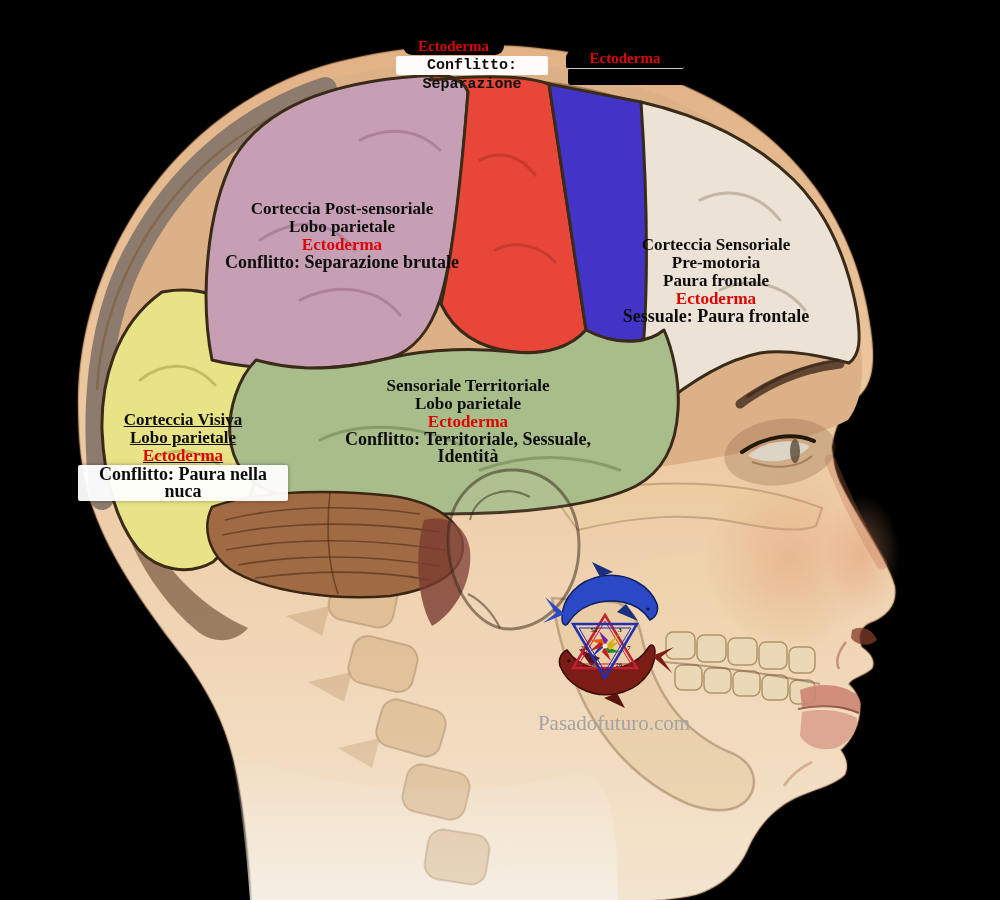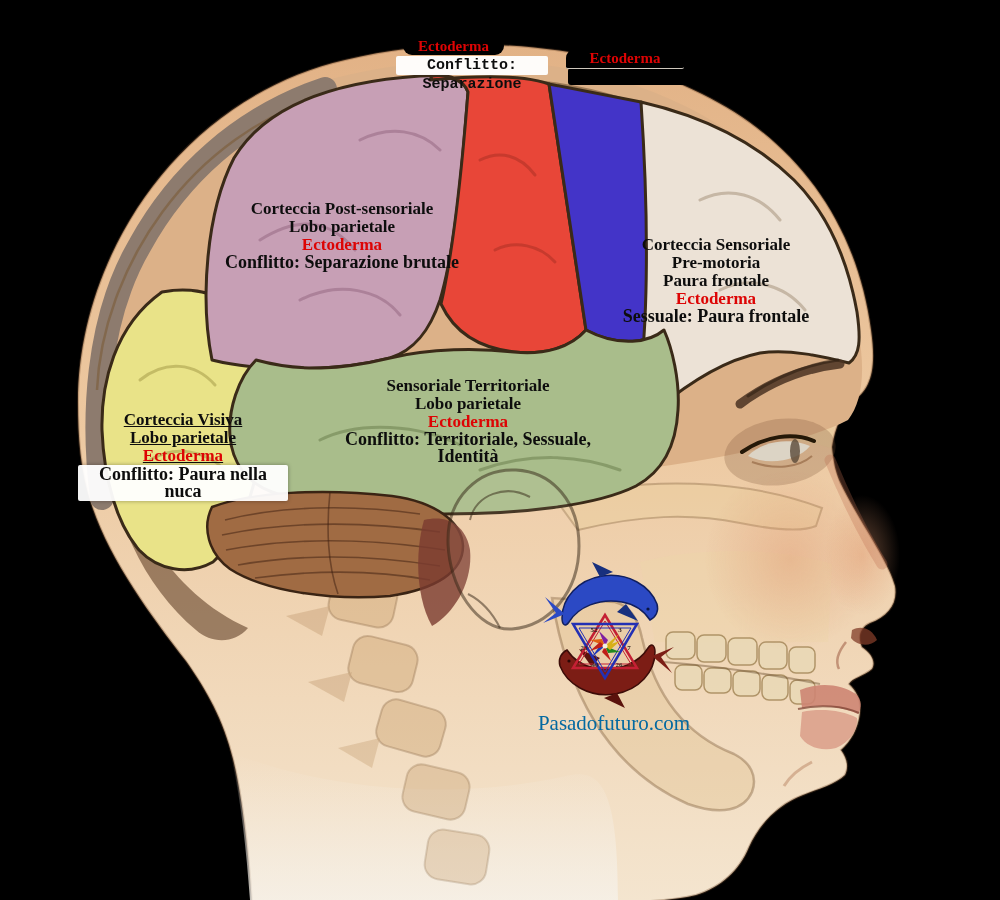--- a/index.html
+++ b/index.html
@@ -25,21 +25,21 @@
     font-family:"Liberation Serif",serif;
   }
   .whitebox{
     position:absolute;background:rgba(255,255,255,.96);text-align:center;
     color:#0d0d0d;font-weight:bold;font-size:15px;border-radius:2px;
     font-family:"Liberation Serif",serif;
   }
   .blackbar{position:absolute;background:#000;border-radius:3px;}
   #site-name{
     position:absolute;left:504px;top:711px;width:220px;text-align:center;
-    font-size:21px;color:#0369a1;font-family:"Liberation Serif",serif;
+    font-size:21px;color:#a3a3a3;font-family:"Liberation Serif",serif;
   }
 </style>
 </head>
 <body>
 
 <div id="stage">
 
 <svg id="artwork" width="1000" height="900" viewBox="0 0 1000 900">
   <defs>
     <linearGradient id="skinGrad" x1="0" y1="0" x2="0" y2="1">

